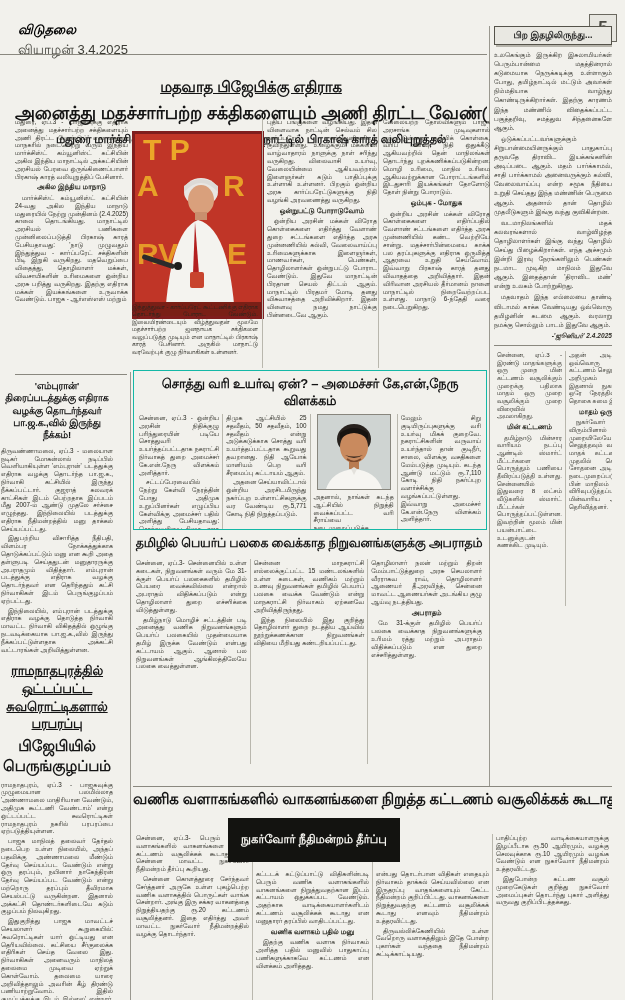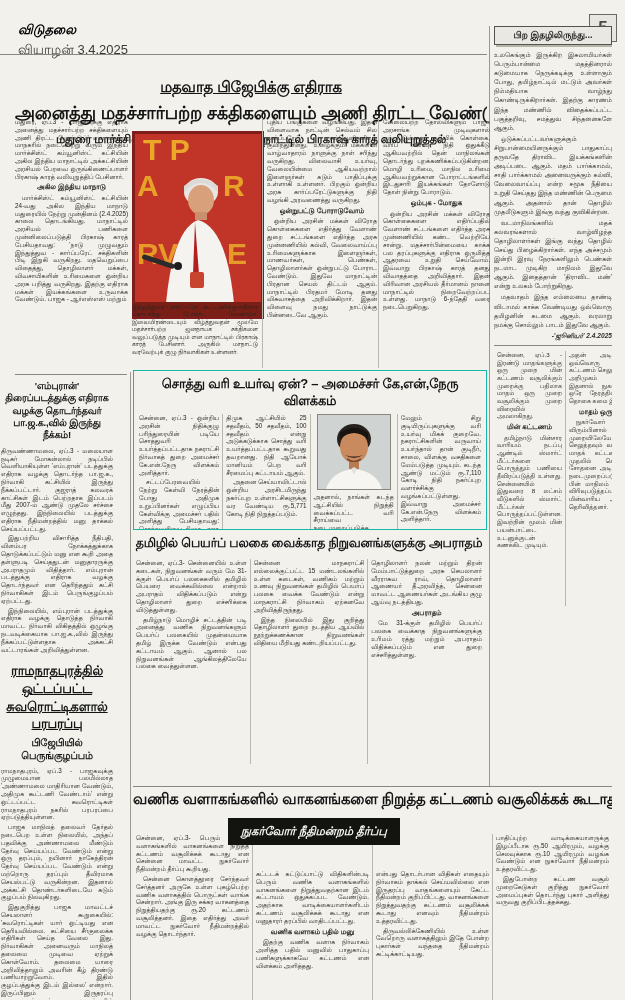--- a/index.html
+++ b/index.html
@@ -87,21 +87,21 @@
 
   <div class="hline" style="left:15px; top:374px; width:112px;"></div>
   <div class="abs" style="left:1px; top:380px; width:112px; height:620px; overflow:hidden;">
     <div class="headline" style="font-size:9.5px; line-height:1.3;">'எம்புரான்' திரைப்படத்துக்கு எதிராக வழக்கு தொடர்ந்தவர் பா.ஜ.க.,வில் இருந்து நீக்கம்!</div>
     <div class="bt" style="margin-top:5px;">
       <div class="para nf">திருவண்ணாமலை, ஏப்.3 - மலையாள நடிகர் மோகன்லால் நடிப்பில் வெளியாகியுள்ள 'எம்புரான்' படத்துக்கு எதிராக வழக்கு தொடர்ந்த பா.ஜ.க., நிர்வாகி கட்சியில் இருந்து நீக்கப்பட்டார். குஜராத் கலவரக் காட்சிகள் இடம் பெற்றதாக இப்படம் மீது 2007-ம் ஆண்டு முதலே சர்ச்சை எழுந்தது. இந்நிலையில் படத்துக்கு எதிராக நீதிமன்றத்தில் மனு தாக்கல் செய்யப்பட்டது.</div>
       <div class="para">இதுபற்றிய விசாரித்த நீதிபதி, விளம்பர நோக்கத்துக்காக தொடுக்கப்பட்டும் மனு என கூறி அதை தள்ளுபடி செய்ததுடன் மனுதாரருக்கு அபராதமும் விதித்தார். எம்புரான் படத்துக்கு எதிராக வழக்கு தொடர்ந்தவர் என தெரிந்ததும் கட்சி நிர்வாகிகள் இடம் பெருங்குழப்பம் ஏற்பட்டது.</div>
       <div class="para">இந்நிலையில், எம்புரான் படத்துக்கு எதிராக வழக்கு தொடுத்த நிர்வாகி மாவட்ட நிர்வாகி விகிதத்தில் ஒழுங்கு நடவடிக்கையாக பா.ஜ.க.,வில் இருந்து நீக்கப்பட்டுள்ளதாக அக்கட்சி வட்டாரங்கள் அறிவித்துள்ளன.</div>
     </div>
     <div class="headline" style="font-size:13px; margin-top:9px; text-decoration:underline; line-height:1.35;">ராமநாதபுரத்தில் ஒட்டப்பட்ட சுவரொட்டிகளால் பரபரப்பு</div>
-    <div class="headline" style="font-size:10px; margin-top:4px;">பிஜேபியில் பெருங்குழப்பம்</div>
+    <div class="headline" style="font-size:15px; margin-top:4px;">பிஜேபியில் பெருங்குழப்பம்</div>
     <div class="bt" style="margin-top:4px;">
       <div class="para nf">ராமநாதபுரம், ஏப்.3 - பாஜகவுக்கு முழுமையான பலமில்லாத 'அண்ணாமலை மாதிரியான வேண்டும், அதிமுக கூட்டணி வேண்டாம்' என்று ஒட்டப்பட்ட சுவரொட்டிகள் ராமநாதபுரம் நகரில் பரபரப்பை ஏற்படுத்தியுள்ளன.</div>
       <div class="para">பாஜக மாநிலத் தலைவர் தேர்தல் நடைபெற உள்ள நிலையில், அந்தப் பதவிக்கு அண்ணாமலை மீண்டும் தேர்வு செய்யப்பட வேண்டும் என்று ஒரு தரப்பும், நயினார் நாகேந்திரன் தேர்வு செய்யப்பட வேண்டும் என்று மற்றொரு தரப்பும் தீவிரமாக செயல்பட்டு வருகின்றன. இதனால் அக்கட்சி தொண்டர்களிடையே கடும் குழப்பம் நிலவுகிறது.</div>
       <div class="para">இதுகுறித்து பாஜக மாவட்டச் செயலாளர் கூறுகையில்: 'சுவரொட்டிகள் யார் ஒட்டியது என தெரியவில்லை. கட்சியை சீர்குலைக்க எதிரிகள் செய்த வேலை இது. நிர்வாகிகள் அனைவரும் மாநிலத் தலைமை முடிவை ஏற்றுக் கொள்வோம். தலைமை யாரை அறிவித்தாலும் அவரின் கீழ் திரண்டு பணியாற்றுவோம். இதில் குழப்பத்துக்கு இடம் இல்லை' என்றார். இருப்பினும் இருதரப்பு ஆதரவாளர்களும் வலைதளங்களில் மோதிக்கொள்வது தொடர்கிறது.</div>
     </div>
   </div>
 
   <div class="abs boxed-article" style="left:133px; top:370px; width:352px; height:158px; overflow:hidden;">
     <div class="headline" style="font-size:13px; margin:5px 4px 4px 4px;">சொத்து வரி உயர்வு ஏன்? – அமைச்சர் கே,என்,நேரு விளக்கம்</div>
     <div class="colflex" style="height:124px; margin:0 2px;">
@@ -175,21 +175,21 @@
         <div class="para nf">அதன் அடிப்படையில் ஒவ்வொரு மாதமும் கட்டணம் செலுத்தும் வசதி அறிமுகம் ஆகிறது. இதனால் நுகர்வோருக்கு ஒரே நேரத்தில் பெரும் தொகை சுமை இருக்காது.</div>
         <div class="subhd">மாதம் ஒரு முறை</div>
         <div class="para">நுகர்வோர் விரும்பினால் பழைய முறையிலேயே கட்டணம் செலுத்தவும் வழி உண்டு. மாதக் கட்டண முறை முதலில் சென்னையில் சோதனை அடிப்படையில் நடைமுறைப்படுத்தப்பட்டு பின் மாநிலம் முழுவதும் விரிவுபடுத்தப்படும் என மின்வாரிய அதிகாரிகள் தெரிவித்தனர்.</div>
       </div>
     </div>
   </div>
 
   <div class="hline" style="left:133px; top:786px; width:479px;"></div>
   <div class="abs" style="left:133px; top:790px; width:479px; height:210px; overflow:hidden;">
     <div class="headline" style="font-size:15px; white-space:nowrap; overflow:hidden;">வணிக வளாகங்களில் வாகனங்களை நிறுத்த கட்டணம் வசூலிக்கக் கூடாது</div>
-    <div class="abs" style="left:95px; top:28px; width:172px; height:27px; background:#131310; color:#f6f5f0; display:flex; align-items:center; justify-content:center; font-weight:bold; font-size:11.5px;font-style:italic;">நுகர்வோர் நீதிமன்றம் தீர்ப்பு</div>
+    <div class="abs" style="left:95px; top:28px; width:172px; height:44px; background:#131310; color:#f6f5f0; display:flex; align-items:center; justify-content:center; font-weight:bold; font-size:11.5px;">நுகர்வோர் நீதிமன்றம் தீர்ப்பு</div>
     <div class="colflex" style="margin-top:24px; height:180px;">
       <div class="col bt">
         <div class="para nf">சென்னை, ஏப்.3- பெரும் வணிக வளாகங்களில் வாகனங்களை நிறுத்த கட்டணம் வசூலிக்கக் கூடாது என சென்னை மாவட்ட நுகர்வோர் நீதிமன்றம் தீர்ப்பு கூறியது.</div>
         <div class="para">சென்னை கொளத்தூரை சேர்ந்தவர் சேர்த்தனர் அருகே உள்ள புகழ்பெற்ற வணிக வளாகத்தில் பொருட்கள் வாங்க சென்றார். அங்கு இரு சக்கர வாகனத்தை நிறுத்தியதற்கு ரூ.20 கட்டணம் வசூலித்தனர். இதை எதிர்த்து அவர் மாவட்ட நுகர்வோர் நீதிமன்றத்தில் வழக்கு தொடர்ந்தார்.</div>
       </div>
       <div class="col bt" style="padding-top:36px;">
         <div class="para nf">கட்டடக் கட்டுப்பாட்டு விதிகளின்படி பெரும் வணிக வளாகங்களில் வாகனங்களை நிறுத்துவதற்கான இடம் கட்டாயம் ஒதுக்கப்பட வேண்டும். அதற்காக வாடிக்கையாளர்களிடம் கட்டணம் வசூலிக்கக் கூடாது என மனுதாரர் தரப்பில் வாதிடப்பட்டது.</div>
         <div class="subhd">வணிக வளாகம் பதில் மனு</div>
         <div class="para">இதற்கு வணிக வளாக நிர்வாகம் அளித்த பதில் மனுவில் பாதுகாப்பு பணிகளுக்காகவே கட்டணம் என விளக்கம் அளித்தது.</div>
       </div>

